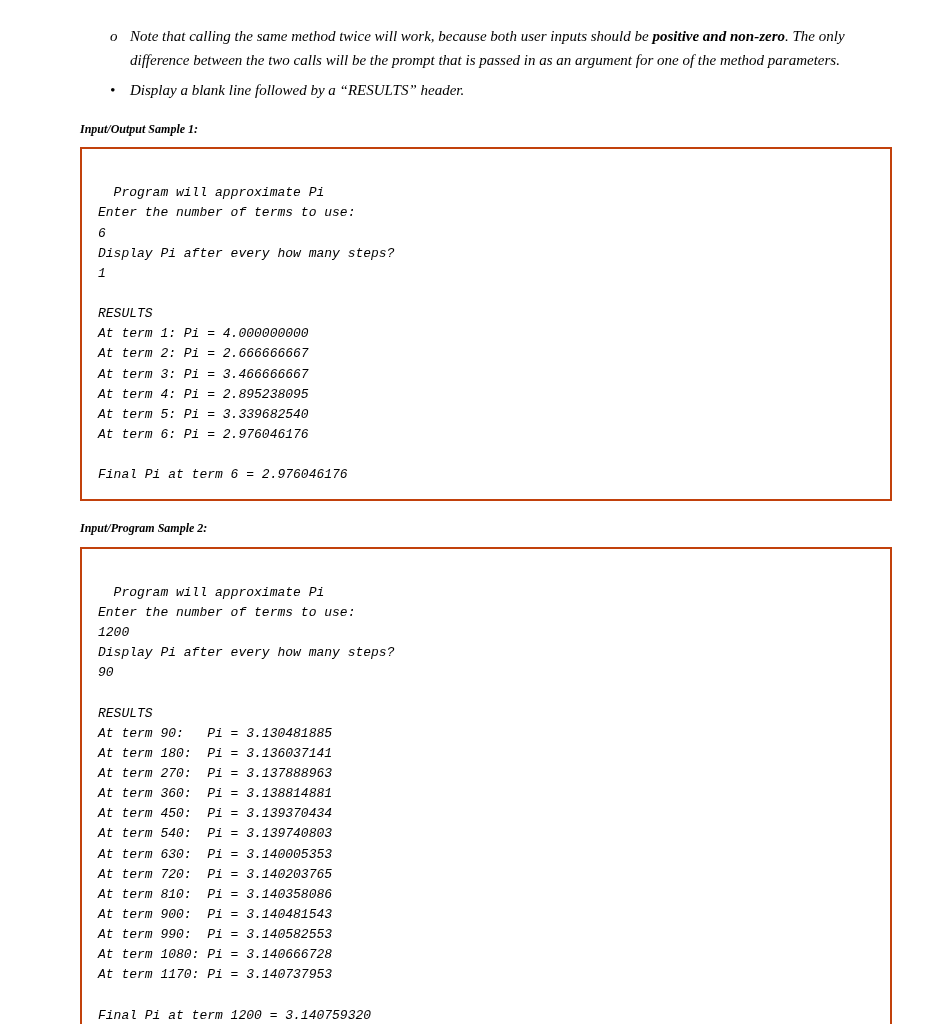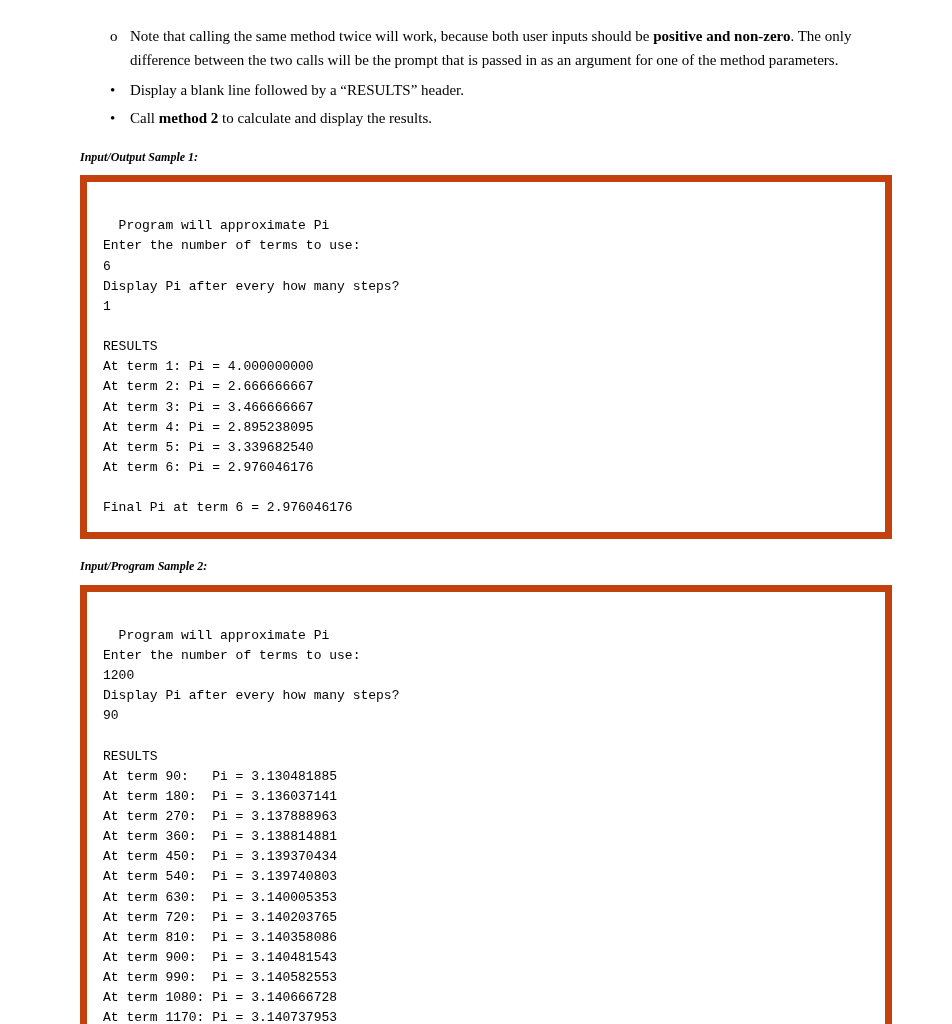--- a/index.html
+++ b/index.html
@@ -1,15 +1,15 @@
 <!DOCTYPE html>
 <html><head>
   <meta charset="utf-8">
   <style>
-    * { box-sizing: border-box; margin: 0; padding: 0; }
+    * { box-sizing: border-box; margin: 0; padding: 0; font-style: italic; }
     body {
       background: #fff;
       font-family: Georgia, 'Times New Roman', serif;
       font-size: 15px;
       color: #000;
       padding: 20px 60px 40px 80px;
       line-height: 1.6;
     }
     .bullet-list {
       margin: 6px 0 6px 30px;
@@ -40,21 +40,21 @@
       left: 0;
       font-family: Georgia, serif;
     }
     .section-heading {
       font-style: italic;
       font-weight: bold;
       font-size: 12px;
       margin: 18px 0 8px 0;
     }
     .code-box {
-      border: 7px solid #c2410c;
+      border: 2px solid #c2410c;
       padding: 14px 16px;
       font-family: 'Courier New', Courier, monospace;
       font-size: 13px;
       line-height: 1.55;
       margin: 8px 0 18px 0;
       white-space: pre;
       color: #000;
       background: #fff;
     }
     b { font-weight: bold; }
@@ -64,23 +64,20 @@
 
 <ul class="sub-bullet-list">
   <li>
     <span>Note that calling the same method twice will work, because both user inputs should be <b>positive and non-zero</b>.  The only difference between the two calls will be the prompt that is passed in as an argument for one of the method parameters.</span>
   </li>
 </ul>
 
 <ul class="bullet-list">
   <li>
     <span>Display a blank line followed by a “RESULTS” header.</span>
-  </li>
-  <li>
-    <span>Call <b>method 2</b> to calculate and display the results.</span>
   </li>
 </ul>
 
 <div class="section-heading">
   <span>Input/Output Sample 1:</span>
 </div>
 <div class="code-box">
   <span>Program will approximate Pi
 Enter the number of terms to use:
 6

